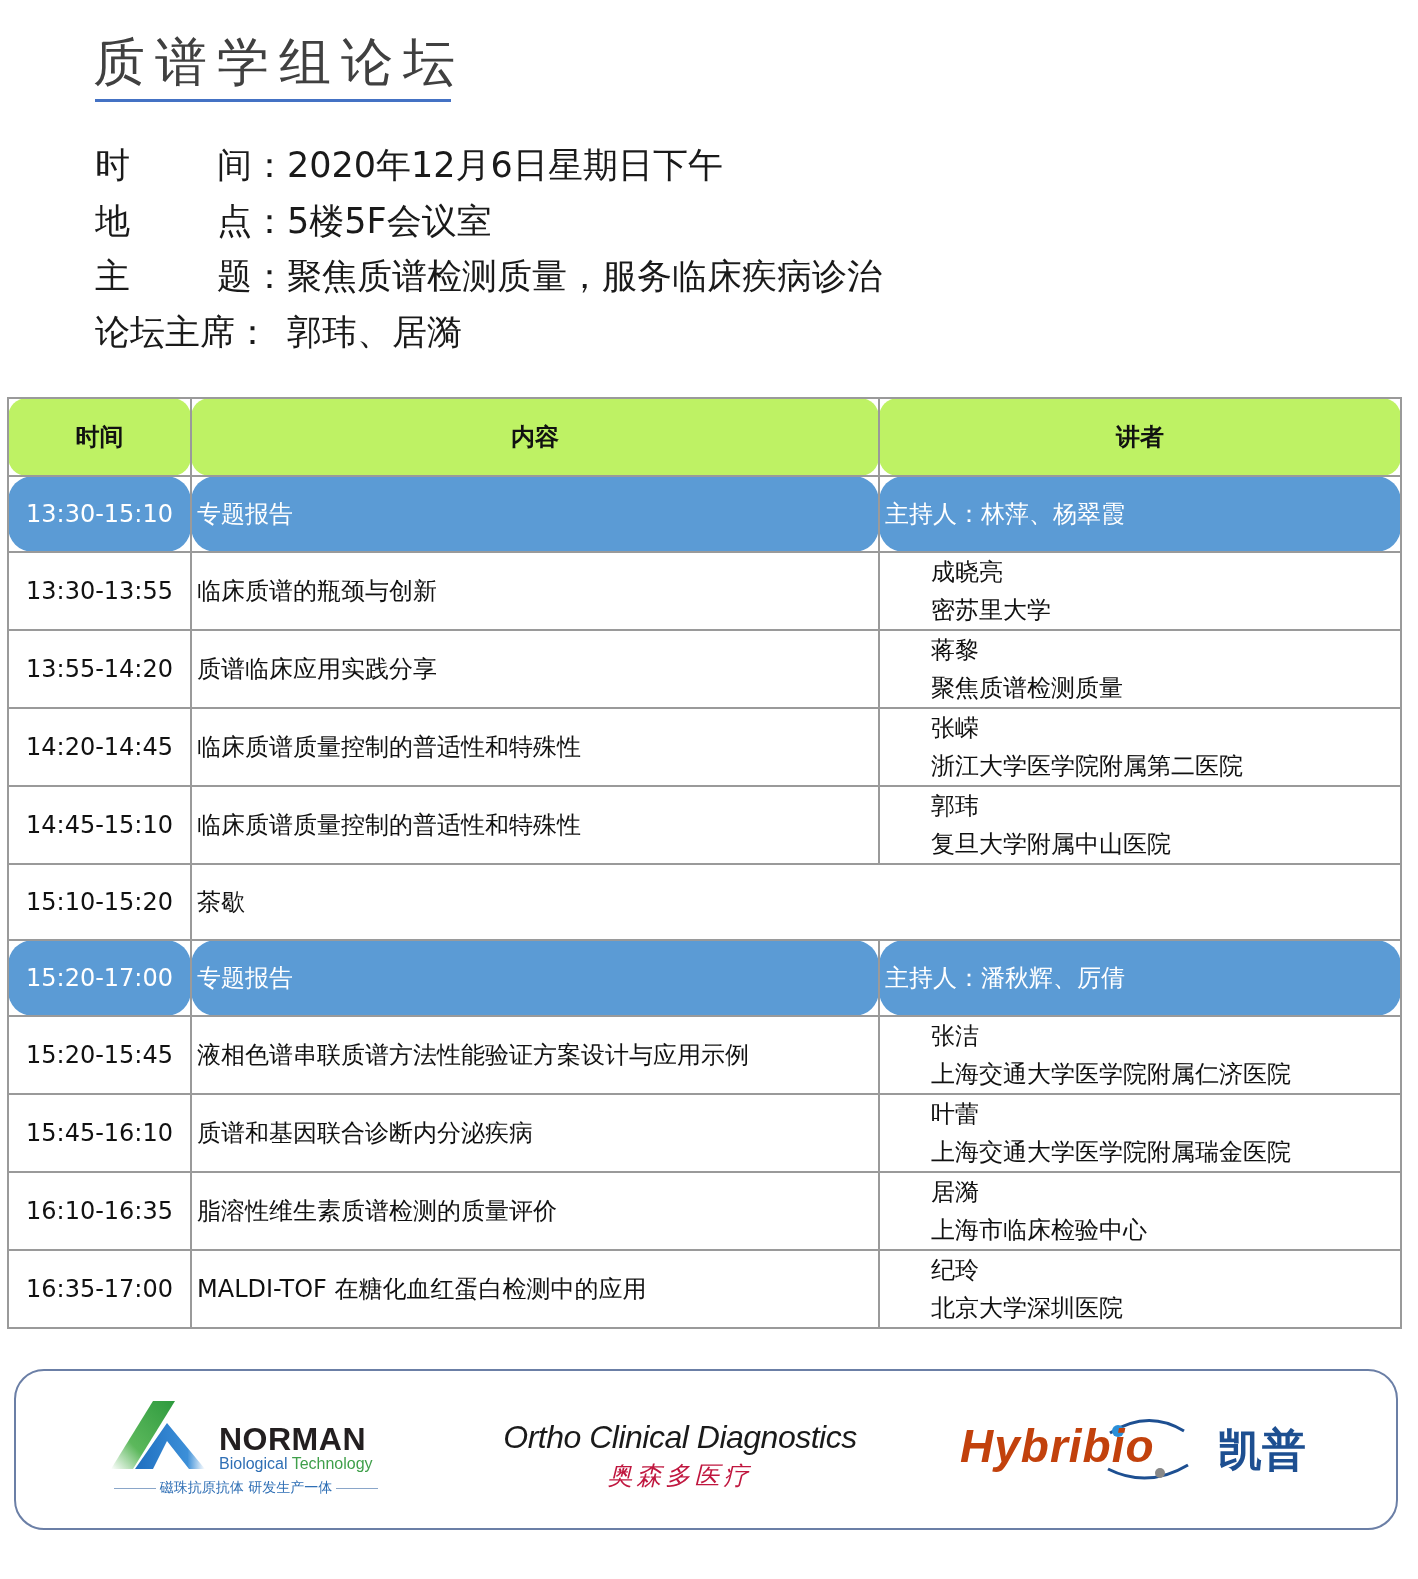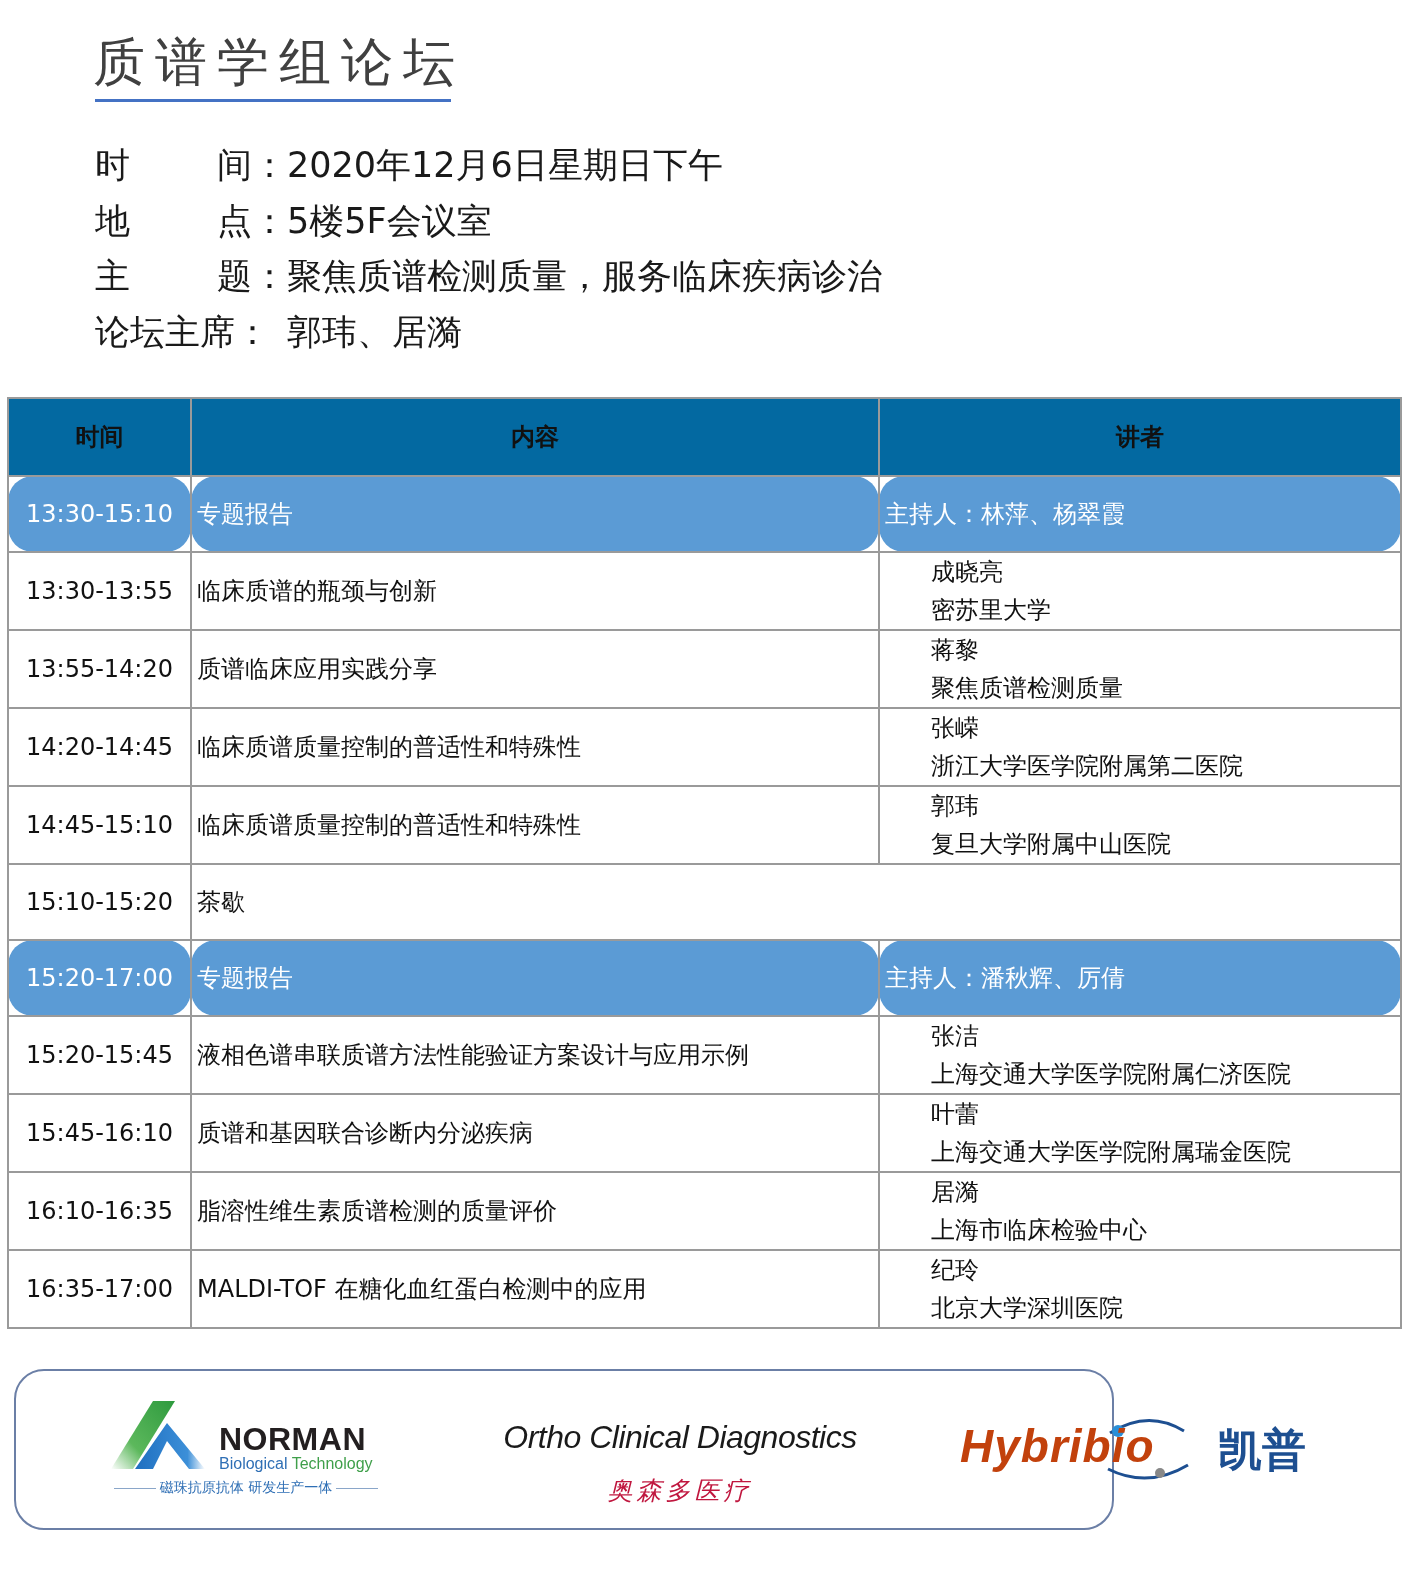--- a/index.html
+++ b/index.html
@@ -24,42 +24,42 @@
 
     table.agenda {
       position: absolute; left: 7px; top: 397px; width: 1393px;
       border-collapse: collapse; table-layout: fixed;
     }
     table.agenda td, table.agenda th {
       border: 2px solid #9a9a9a; padding: 0; height: 74px;
       font-size: 24px; vertical-align: middle;
     }
     table.agenda th {
-      background: #0369a1; font-weight: bold; height: 76px; text-align: center; color: #111;
+      background: #bef264; font-weight: bold; height: 76px; text-align: center; color: #111; border-radius: 19px;
     }
     td.time { text-align: center; font-size: 25px; }
     td.content { padding-left: 5px !important; }
     td.speaker { padding-left: 5px !important; line-height: 38px; }
     tr.session td { background: #5b9bd5; color: #ffffff; font-weight: normal; border-radius: 25px; }
     .speaker-name, .speaker-org { display: block; margin-left: 46px; }
 
     .footer {
-      position: absolute; left: 14px; top: 1369px; width: 1100px; height: 161px;
+      position: absolute; left: 14px; top: 1369px; width: 1384px; height: 161px;
       border: 2px solid #6b7fa6; border-radius: 30px; box-sizing: border-box;
       background: #fff;
     }
     .logo-norman { position: absolute; left: 85px; top: 28px; width: 290px; height: 100px; }
     .norman-word { position: absolute; left: 118px; top: 22px; font-size: 32px; font-weight: bold; color: #231f20; font-family: "Liberation Sans", sans-serif; letter-spacing: 0.5px; }
     .norman-sub { position: absolute; left: 118px; top: 56px; font-size: 16px; color: #3f9f4a; font-family: "Liberation Sans", sans-serif; }
     .norman-sub .bio { color: #2f6fb5; }
     .norman-tag { position: absolute; left: 0px; top: 80px; width: 290px; font-size: 14px; color: #2f6fb5; text-align: center; }
     .norman-tag::before, .norman-tag::after { content: ""; display: inline-block; width: 42px; height: 1px; background: #8aa6c9; vertical-align: middle; margin: 0 4px; }
     .logo-ortho { position: absolute; left: 484px; top: 48px; width: 360px; text-align: center; font-style: italic; }
     .ortho-en { font-family: "Liberation Sans", sans-serif; font-size: 32px; color: #1a1a1a; letter-spacing: -0.5px; }
-    .ortho-cn { font-size: 25px; color: #c0173f; letter-spacing: 4px; margin-top: 18px; }
+    .ortho-cn { font-size: 25px; color: #c0173f; letter-spacing: 4px; margin-top: 3px; }
     .logo-hybribio { position: absolute; left: 944px; top: 48px; width: 370px; height: 70px; }
     .hyb-en { position: absolute; left: 0; top: 0; font-family: "Liberation Sans", sans-serif; font-size: 46px; font-weight: bold; font-style: italic; color: #c2410c; letter-spacing: 1px; }
     .hyb-cn { position: absolute; left: 258px; top: 2px; font-size: 44px; font-weight: bold; color: #1d4f91; }
   </style>
 </head>
 <body>
 
 <div class="title">质谱学组论坛</div>
 <div class="title-rule"></div>
 

